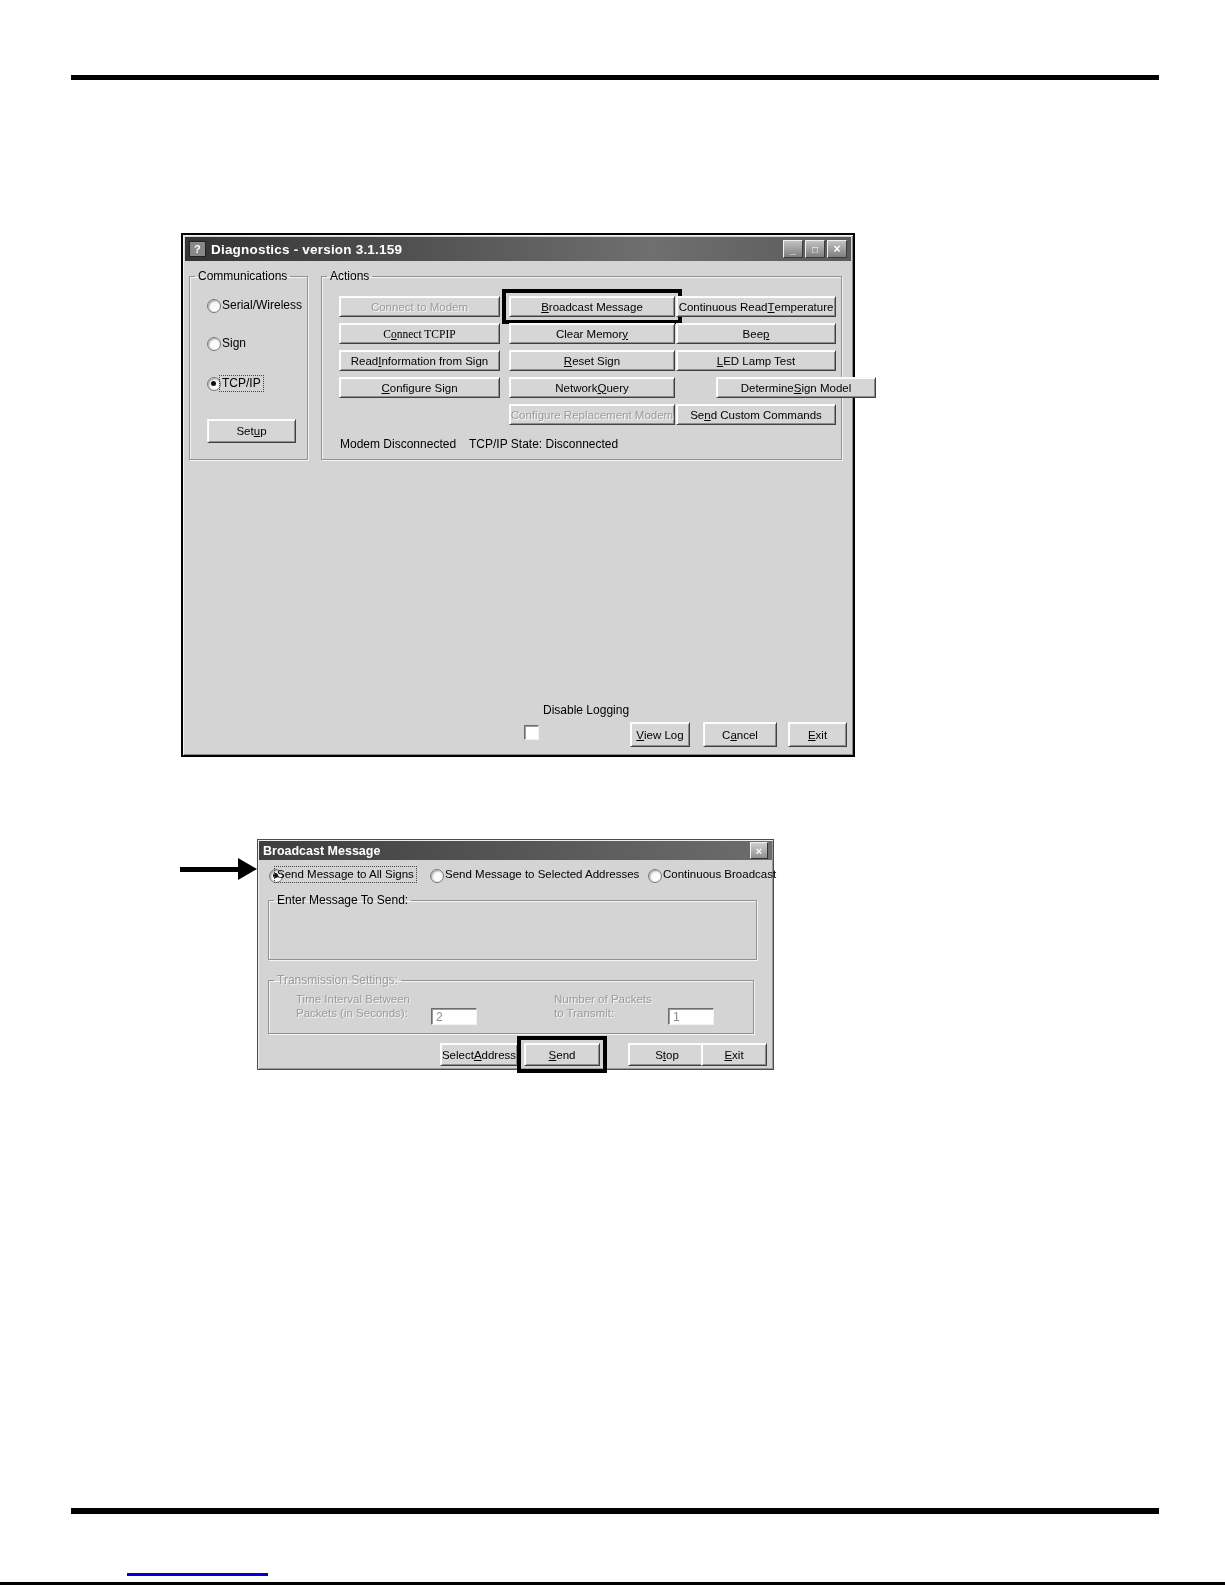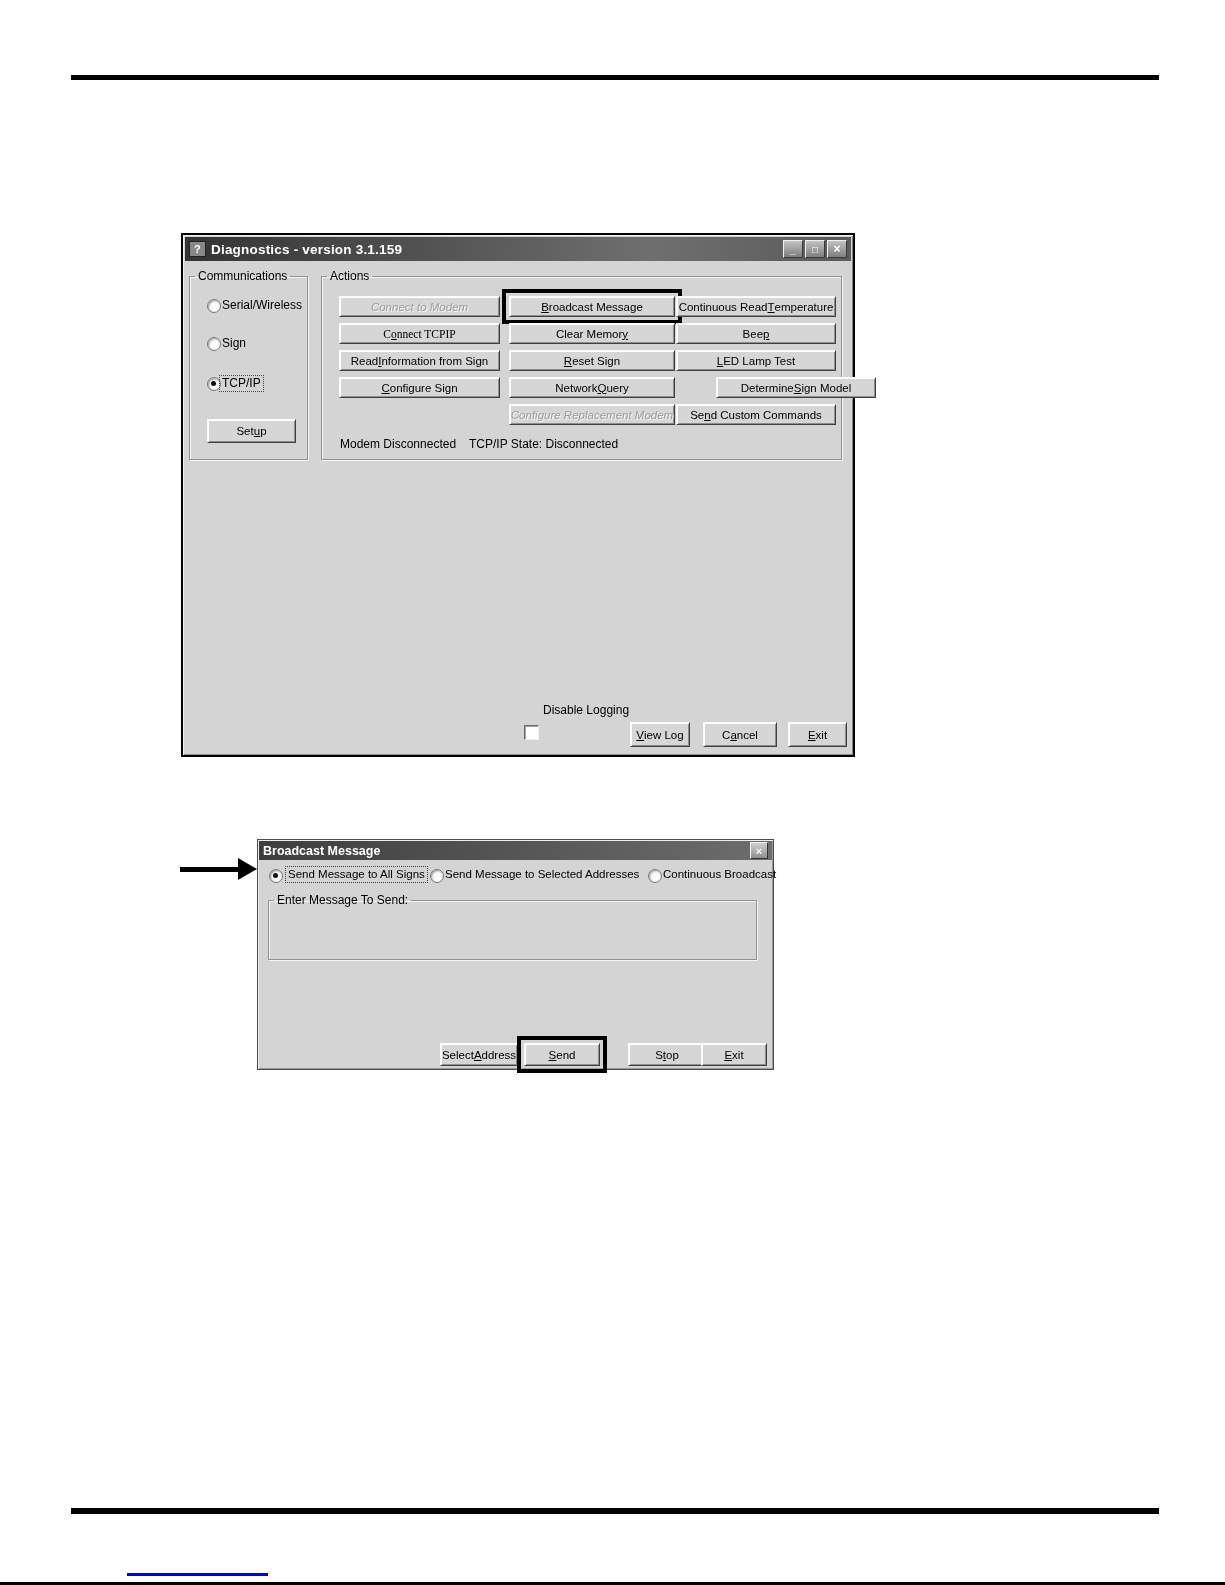--- a/index.html
+++ b/index.html
@@ -28,21 +28,21 @@
   fieldset.grp{position:absolute;margin:0;padding:0;border:1px solid #929292;
                box-shadow:1px 1px 0 #f4f4f4, inset 1px 1px 0 #f4f4f4;}
   fieldset.grp legend{font-size:12px;padding:0 3px;margin-left:5px;line-height:10px;}
   fieldset.grp.dim legend{color:#9b9b9b;text-shadow:1px 1px 0 #f5f5f5;}
 
   
   .btn{position:absolute;display:flex;align-items:center;justify-content:center;
        background:#d6d6d6;font-size:11.5px;font-family:"Liberation Sans",sans-serif;
        border:1px solid #404040;border-top-color:#fafafa;border-left-color:#fafafa;
        box-shadow:inset 1px 1px 0 #fff, inset -1px -1px 0 #8d8d8d;white-space:nowrap;}
-  .btn.dis{color:#9c9c9c;text-shadow:1px 1px 0 #f6f6f6;font-style:italic;}
+  .btn.dis{color:#9c9c9c;text-shadow:1px 1px 0 #f6f6f6;}
   .btn.hl{outline:4px solid #000;outline-offset:3px;}
   .radio{position:absolute;width:12px;height:12px;border-radius:50%;background:#fbfbfb;
          border:1px solid #777;box-shadow:inset 1px 1px 2px #9a9a9a;}
   .radio.sel::after{content:"";position:absolute;left:3px;top:3px;width:5px;height:5px;
                     border-radius:50%;background:#111;}
   .rlabel{position:absolute;font-size:12px;white-space:nowrap;line-height:15px;}
   .rlabel.focus{outline:1px dotted #444;padding:0 2px;}
   .sunken{border:1px solid #6e6e6e;border-right-color:#f2f2f2;border-bottom-color:#f2f2f2;
           background:#fff;box-shadow:inset 1px 1px 0 #9c9c9c;}
   input.field{position:absolute;font-size:12px;font-family:"Liberation Sans",sans-serif;
@@ -132,30 +132,37 @@
   <div class="arrow-shaft" style="left:180px;top:867px;width:60px;height:5px;"></div>
   <div class="arrow-head" style="left:238px;top:858px;"></div>
 
   <div class="dlg" style="left:257px;top:839px;width:515px;height:229px;">
     <div class="tbar2">
       <span>Broadcast Message</span>
       <span class="xbtn">×</span>
     </div>
 
     <span class="radio sel" style="left:11px;top:29px;"></span>
-    <span class="rlabel focus" style="left:28px;top:27px;font-size:11.5px;">Send Message to All Signs</span>
+    <span class="rlabel focus" style="left:17px;top:27px;font-size:11.5px;">Send Message to All Signs</span>
     <span class="radio" style="left:172px;top:29px;"></span>
     <span class="rlabel" style="left:187px;top:27px;font-size:11.5px;">Send Message to Selected Addresses</span>
     <span class="radio" style="left:390px;top:29px;"></span>
     <span class="rlabel" style="left:405px;top:27px;font-size:11.5px;">Continuous Broadcast</span>
 
     <fieldset class="grp" style="left:10px;top:55px;width:487px;height:63px;">
       <legend>Enter Message To Send:</legend>
     </fieldset>
 
+    <fieldset class="grp dim" style="left:10px;top:135px;width:484px;height:57px;">
+      <legend>Transmission Settings:</legend>
+      <span class="wrap2 dimtext" style="left:27px;top:7px;width:125px;">Time Interval Between Packets (in Seconds):</span>
+      <input class="field sunken dimtext" style="left: 162px; top: 23px; width: 36px; height: 15px; color: rgb(144, 144, 144);" disabled="" value="2">
+      <span class="wrap2 dimtext" style="left:285px;top:7px;width:110px;">Number of Packets to Transmit:</span>
+      <input class="field sunken dimtext" style="left: 399px; top: 23px; width: 36px; height: 15px; color: rgb(144, 144, 144);" disabled="" value="1">
+    </fieldset>
 
     <div class="btn" style="left:182px;top:203px;width:76px;height:21px;">Select <u>A</u>ddress</div>
     <div class="btn hl" style="left:266px;top:203px;width:74px;height:21px;"><u>S</u>end</div>
     <div class="btn" style="left:370px;top:203px;width:76px;height:21px;">S<u>t</u>op</div>
     <div class="btn" style="left:443px;top:203px;width:64px;height:21px;"><u>E</u>xit</div>
   </div>
 
   <div class="hr" style="left:71px;top:1508px;width:1088px;height:6px;"></div>
   <div class="hr" style="left:127px;top:1573px;width:141px;height:3px;background:#0000dd;"></div>
   <div class="hr" style="left:0;top:1582px;width:1225px;height:3px;"></div>

